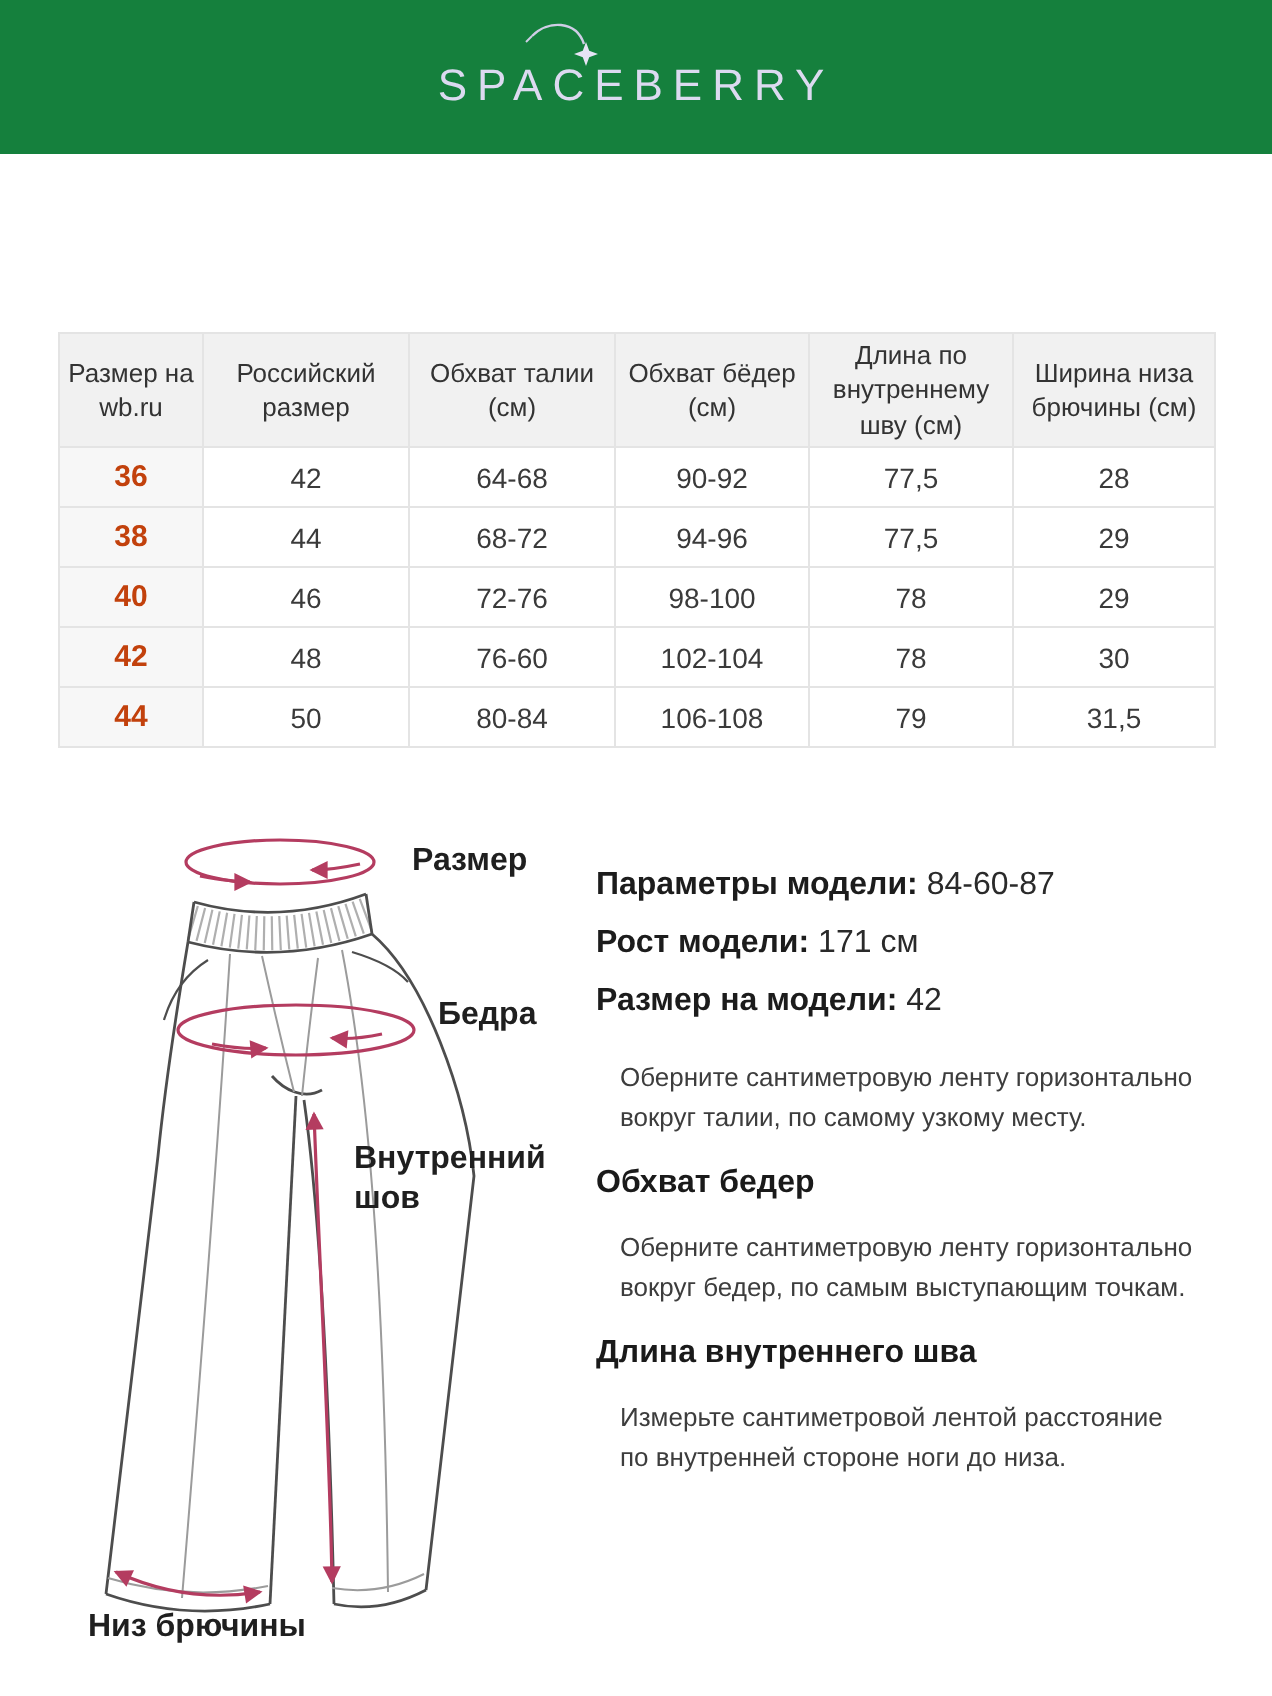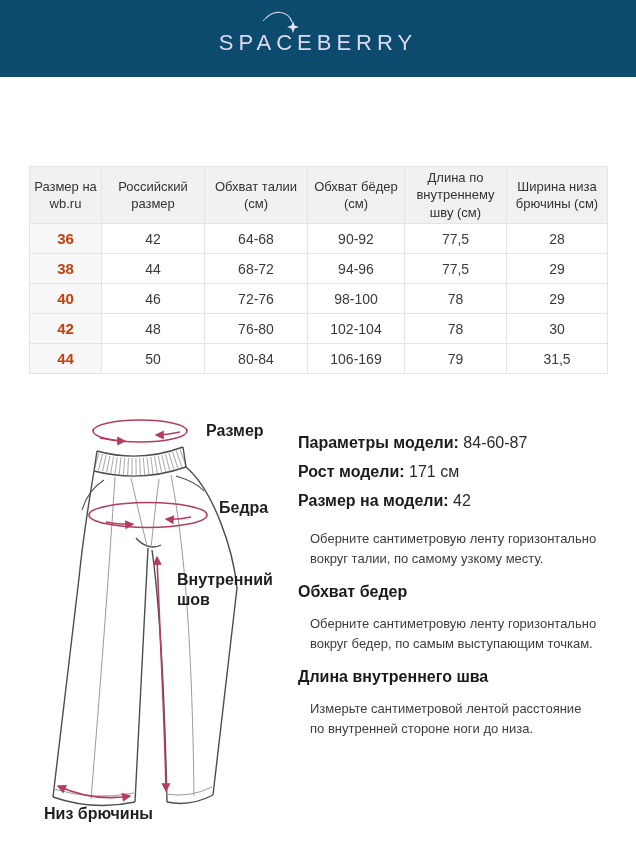--- a/index.html
+++ b/index.html
@@ -2,21 +2,21 @@
 <html><head>
 <meta charset="utf-8">
 <style>
   html,body{margin:0;padding:0;background:#ffffff;}
   .page{
     position:relative;width:636px;height:848px;background:#ffffff;overflow:hidden;
     font-family:"Liberation Sans","DejaVu Sans",sans-serif;color:#222;
   }
   
   .brand-header{
-    position:absolute;left:0;top:0;width:636px;height:77px;background:#0c4a6e;
+    position:absolute;left:0;top:0;width:636px;height:77px;background:#15803d;
     display:flex;align-items:center;justify-content:center;
   }
   .brand-logo{
     color:#dcdaf0;font-size:22px;letter-spacing:5px;font-weight:400;
     text-transform:uppercase;margin-top:8px;
   }
   .logo-swoosh{position:absolute;left:258px;top:9px;}
   
   .size-table{
     position:absolute;left:29px;top:166px;width:578px;border-collapse:collapse;
@@ -104,30 +104,30 @@
         <td class="first-col">40</td>
         <td>46</td>
         <td>72-76</td>
         <td>98-100</td>
         <td>78</td>
         <td>29</td>
       </tr>
       <tr>
         <td class="first-col">42</td>
         <td>48</td>
-        <td>76-80</td>
+        <td>76-60</td>
         <td>102-104</td>
         <td>78</td>
         <td>30</td>
       </tr>
       <tr>
         <td class="first-col">44</td>
         <td>50</td>
         <td>80-84</td>
-        <td>106-169</td>
+        <td>106-108</td>
         <td>79</td>
         <td>31,5</td>
       </tr>
     </tbody>
   </table>
 
   <svg class="pants-diagram" width="270" height="450" viewBox="0 0 270 450">
     <defs>
       <marker id="arrow" viewBox="0 0 8 8" refX="6.5" refY="4" markerWidth="6.5" markerHeight="6.5" orient="auto-start-reverse">
         <path d="M0.5,0.5 L7.5,4 L0.5,7.5 Z" fill="#b43c60"></path>

